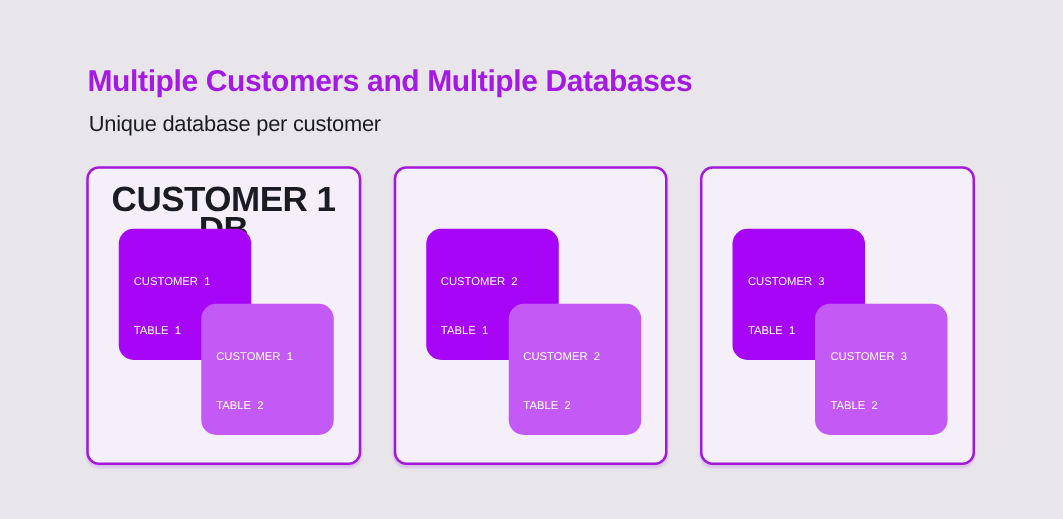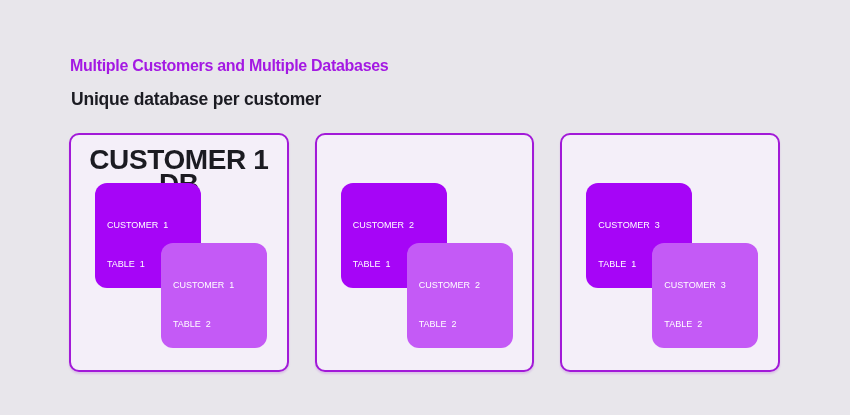--- a/index.html
+++ b/index.html
@@ -9,33 +9,33 @@
     position: relative;
     overflow: hidden;
     background: var(--page-bg, #E8E6EB);
     font-family: "Liberation Sans", sans-serif;
   }
   .title {
     position: absolute;
     left: 70px;
     top: 52px;
     margin: 0;
-    font-size: 16px;
+    font-size: 24px;
     font-weight: 800;
     letter-spacing: -0.3px;
     line-height: 27px;
     color: var(--title-text, #A419E3);
   }
   .subtitle {
     position: absolute;
     left: 71px;
     top: 88px;
     margin: 0;
     font-size: 17.5px;
-    font-weight: 700;
+    font-weight: 400;
     letter-spacing: -0.2px;
     line-height: 22px;
     color: var(--heading-text, #1B1B22);
   }
   .cards {
     position: absolute;
     left: 69px;
     top: 133px;
     width: 711px;
     height: 239px;

